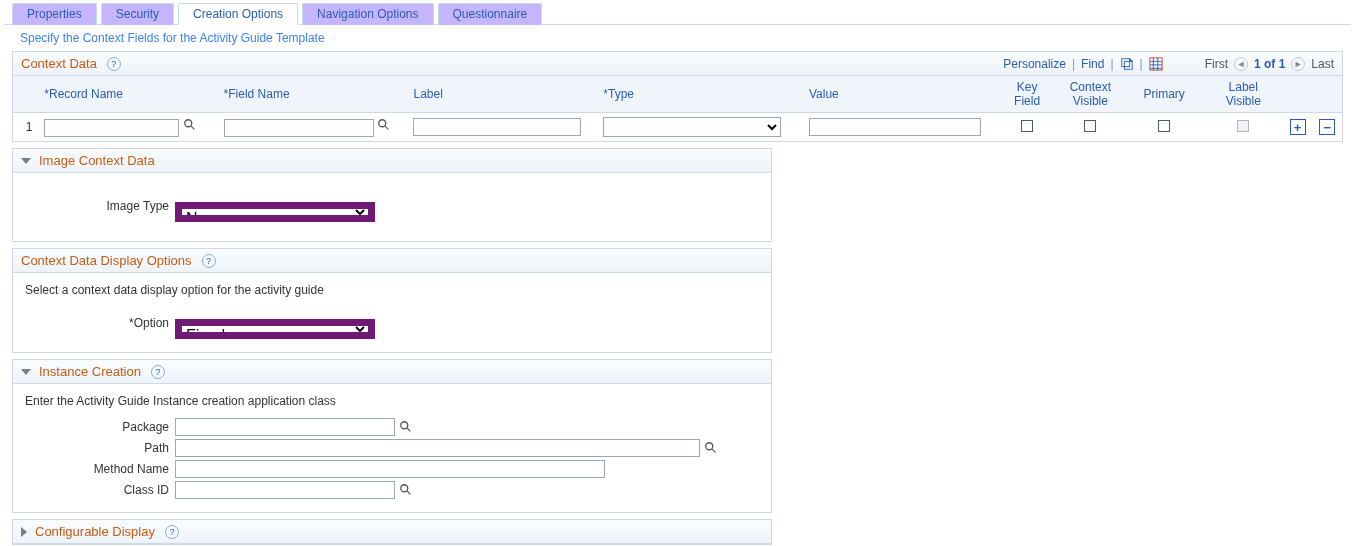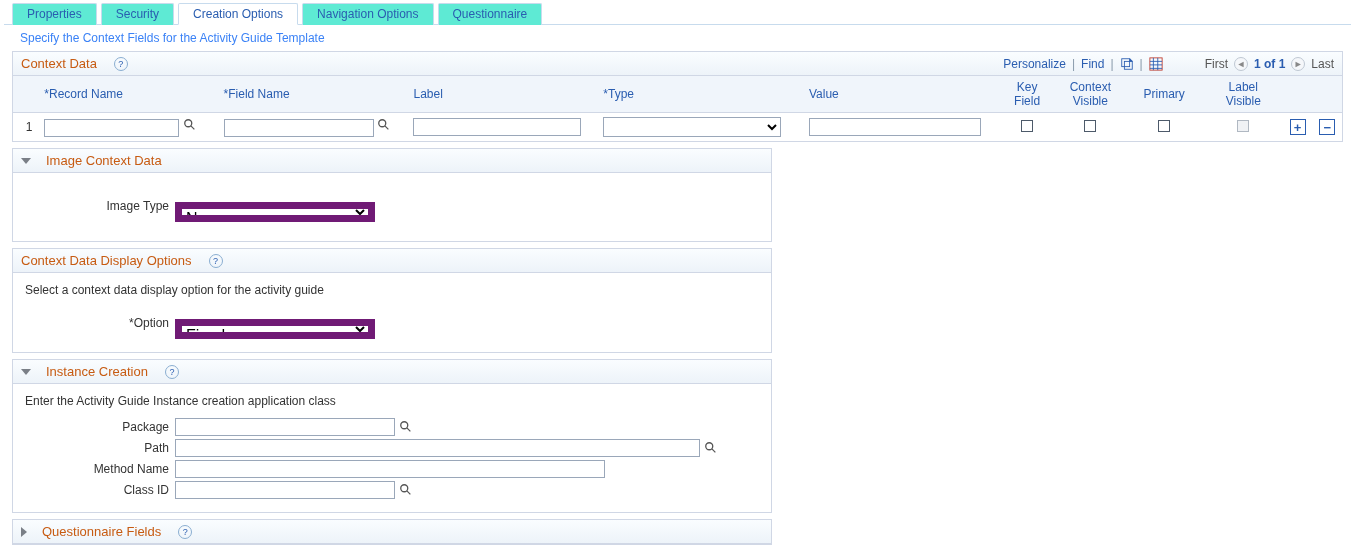--- a/index.html
+++ b/index.html
@@ -12,21 +12,21 @@
     background: #fff;
   }
   .page { width: 1355px; padding: 2px 4px; }
 
   
   .tabs { display: flex; gap: 0; border-bottom: 1px solid #c7dbed; padding-left: 8px;}
   .tab {
     border: 1px solid #c7dbed;
     border-bottom: none;
     padding: 3px 14px;
-    background: #5eead4;
+    background: #c4b5fd;
     color: #2a5db0;
     font-size: 12px;
     margin-right: 4px;
     border-radius: 2px 2px 0 0;
     cursor: pointer;
     position: relative;
     top: 1px;
   }
   .tab.active {
     background: #fff;
@@ -49,21 +49,21 @@
     align-items: center;
     background: linear-gradient(#fafdff, #edf3f9);
     border-bottom: 1px solid #d0d7e5;
     padding: 4px 8px;
   }
   .section-title {
     color: #c75b12;
     font-size: 13px;
     display: inline-flex;
     align-items: center;
-    gap: 13px;
+    gap: 6px;
   }
   .help-icon {
     display: inline-flex;
     width: 14px; height: 14px;
     border: 1px solid #8aaed1;
     border-radius: 50%;
     color: #2a5db0;
     font-size: 9px;
     align-items: center;
     justify-content: center;
@@ -406,21 +406,21 @@
         </span>
       </div>
     </div>
   </div>
 
   
   <div class="section narrow">
     <div class="section-head">
       <div class="section-title">
         <span class="expand-tri"></span>
-        <span>Questionnaire Fields</span>
+        <span>Configurable Display</span>
         <span class="help-icon">?</span>
       </div>
     </div>
   </div>
 
   <button class="save-btn">Save</button>
 
 </div>
 
 </body></html>

